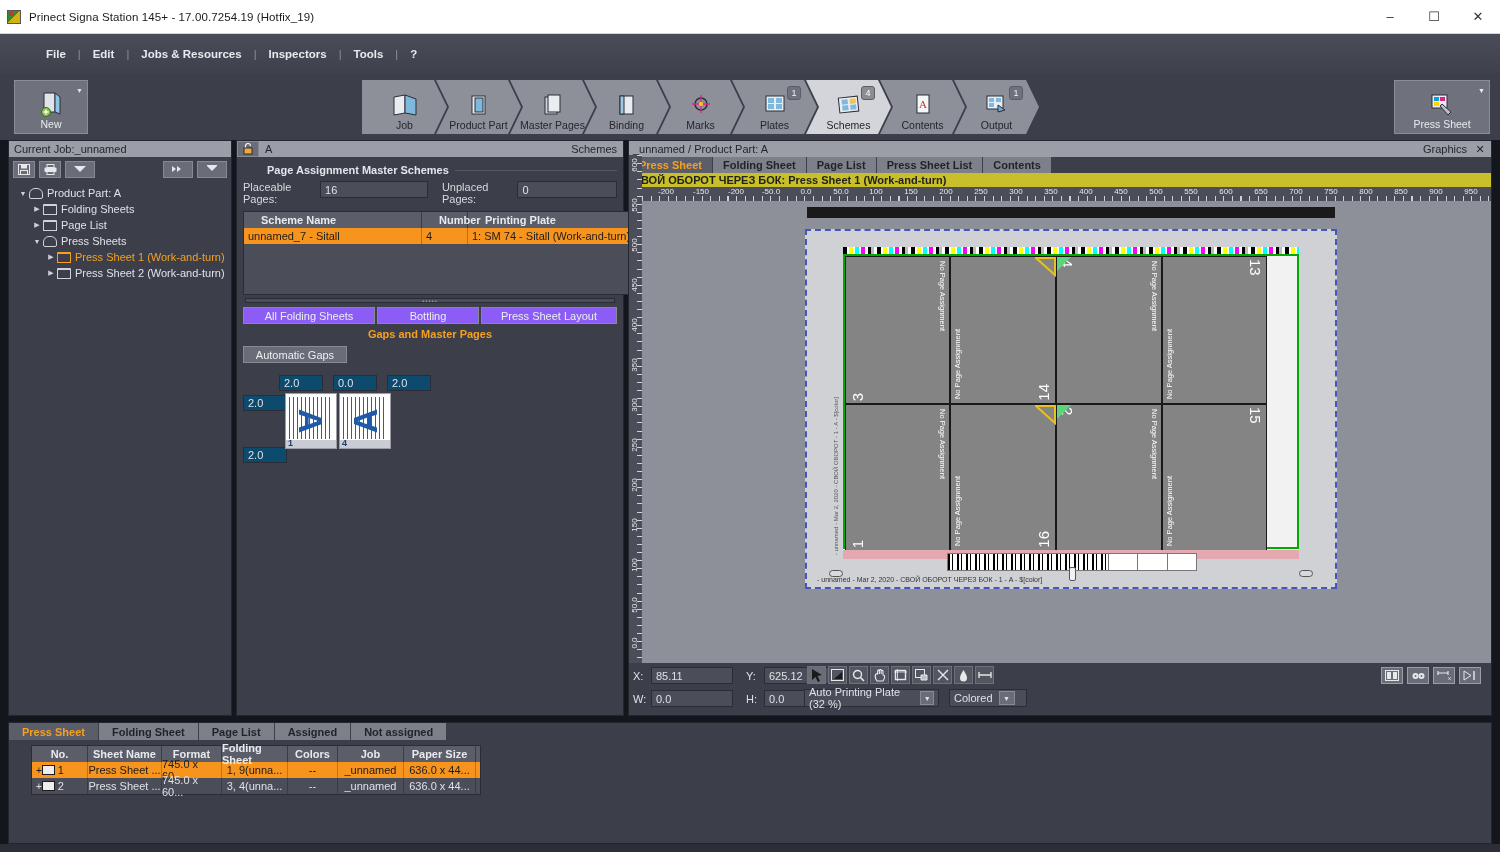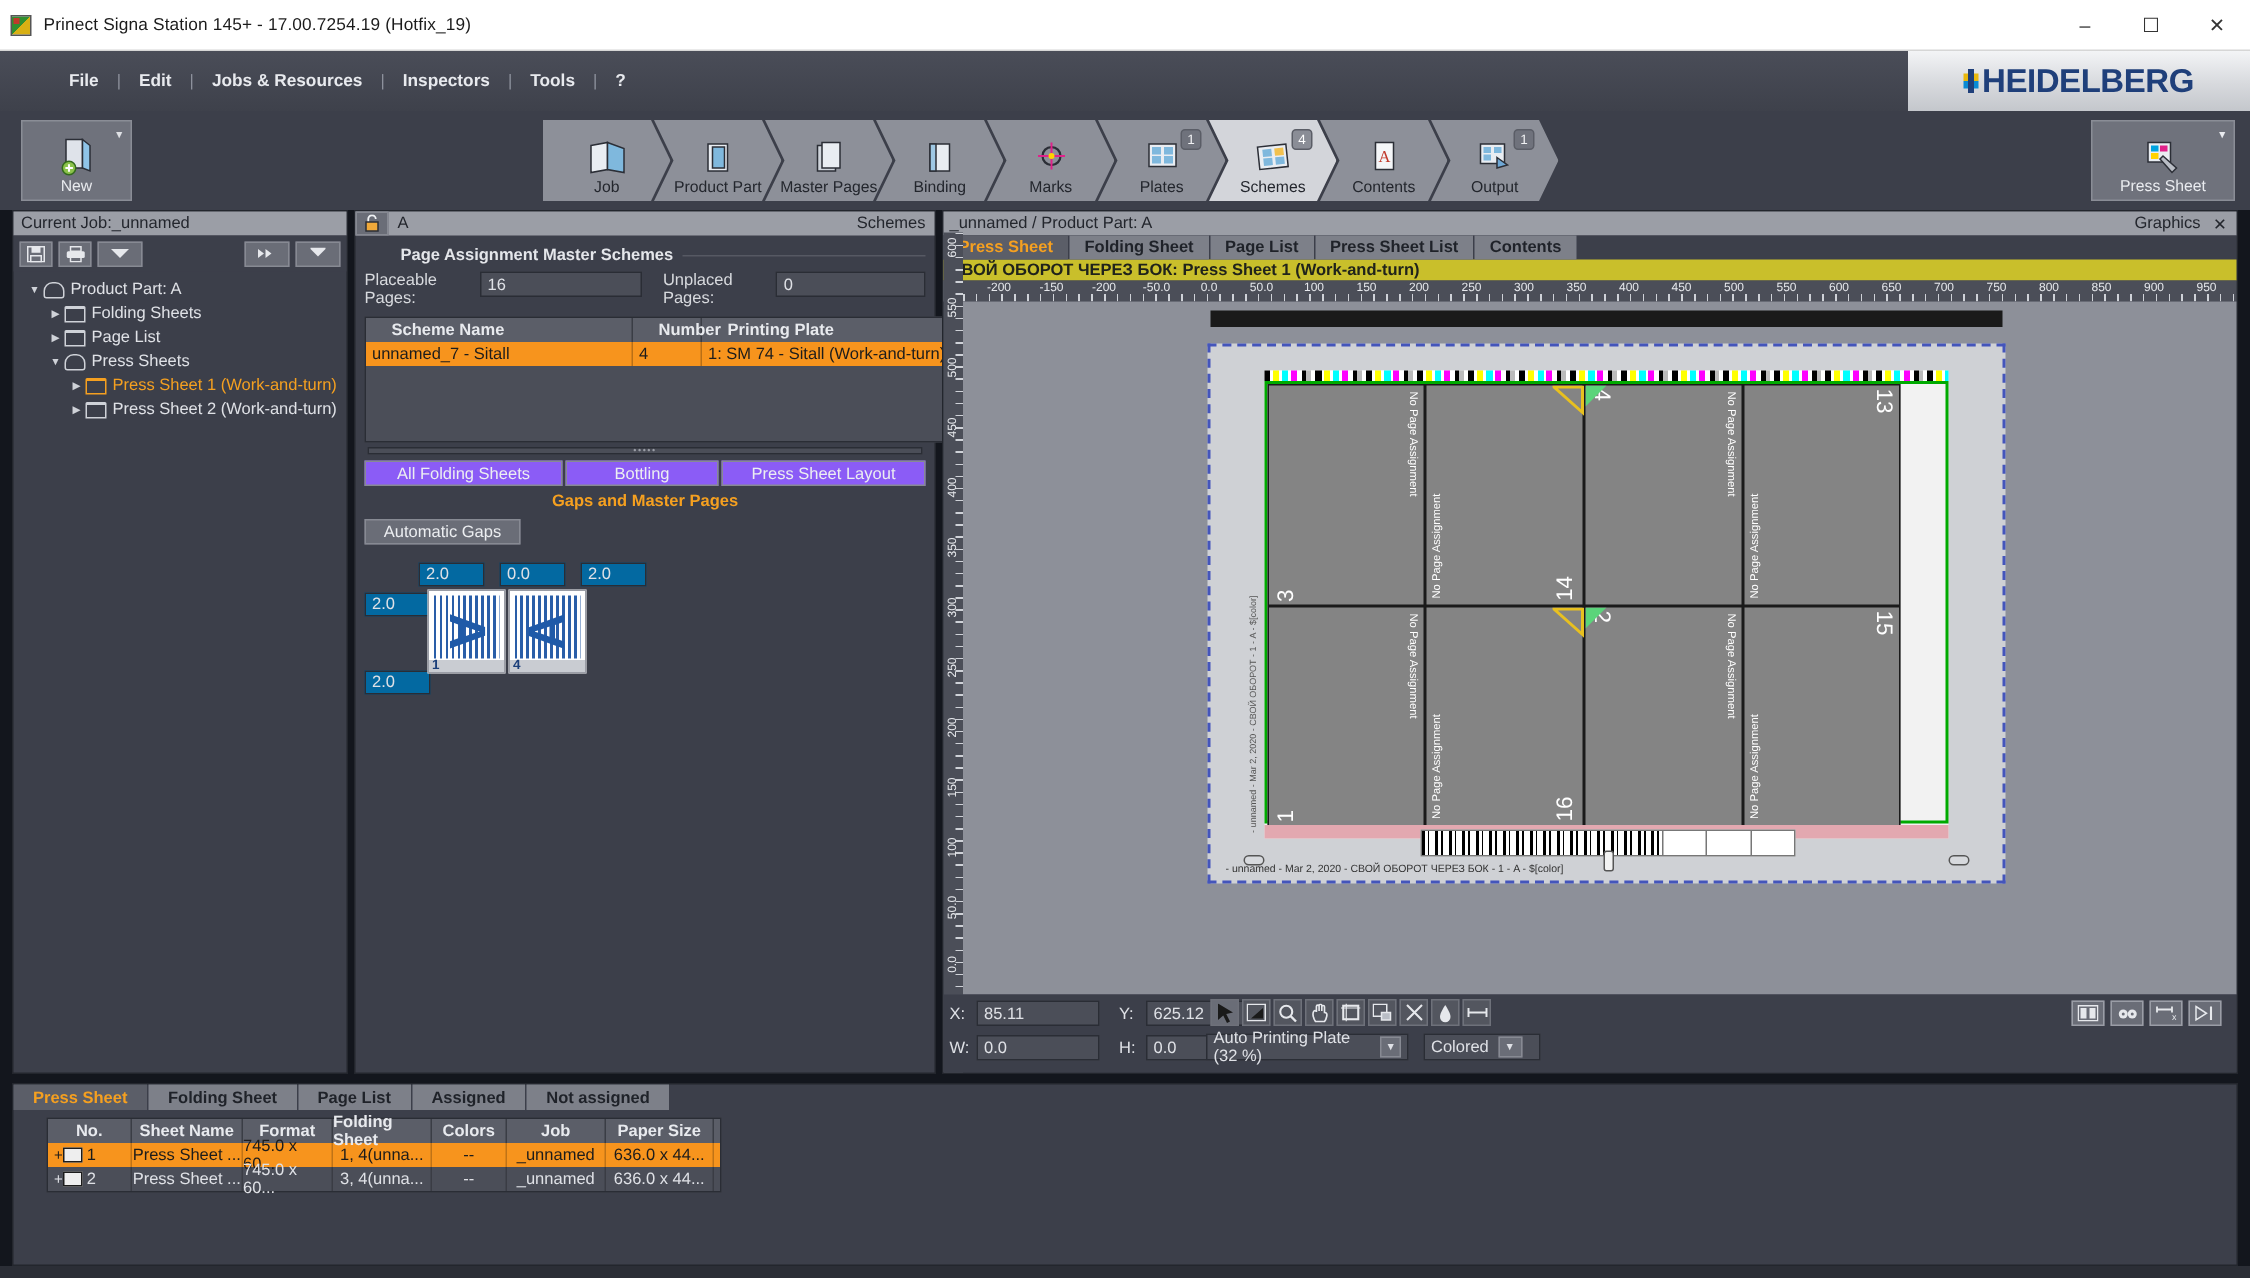--- a/index.html
+++ b/index.html
@@ -147,21 +147,21 @@
      display:flex;align-items:center;justify-content:center;color:#e6e8ec;font-size:10px;}
   .hsplit{ margin:3px 8px 0 8px; height:5px; background:#4b4e58; border:1px solid #2a2d35;
      display:flex;align-items:center;justify-content:center; color:#9a9da6; font-size:6px; letter-spacing:1px;}
   .tabrow{ display:flex; margin:4px 6px 0 6px; gap:2px;}
   .tab{ flex:1; height:17px; background:#8b5cf6; border:1px solid #878a93; color:#eceef1;
      font-size:11px; display:flex; align-items:center; justify-content:center; white-space:nowrap;}
   .subtitle{ text-align:center; color:#f5a020; font-size:11px; margin-top:4px; font-weight:bold;}
   .autogaps{ width:104px; height:17px; margin:6px 0 0 6px; background:#6a6d77; border:1px solid #878a93;
      display:flex;align-items:center;justify-content:center; font-size:11px; color:#eceef1;}
   .gapgrid{ position:relative; margin:14px 0 0 6px; width:340px; height:90px; }
-  .gfld{ position:absolute; background:#0369a1; border:1px solid #2a2d35; height:16px; width:44px;
+  .gfld{ position:absolute; background:#0c4a6e; border:1px solid #2a2d35; height:16px; width:44px;
      color:#dfe1e6; font-size:11px; padding:0 4px; display:flex;align-items:center;}
   .sheetthumbs{ position:absolute; left:42px; top:16px; display:flex; gap:2px;}
   .thumb{ width:52px; height:56px; background:#fff; border:1px solid #9a9da6; position:relative;}
   .thumb .num{ position:absolute; left:2px; bottom:0px; font-size:9px; color:#1b3f7a; font-weight:bold; z-index:3;}
   .thumb .bar{ position:absolute; bottom:0; left:0; right:0; height:8px; background:#c9ccd2;}
   .thumb .glyph{ position:absolute; inset:3px 3px 9px 3px;
      background: repeating-linear-gradient(90deg,#2a5ea8 0 1.5px, #fff 1.5px 4px);}
   .thumb .letter{ position:absolute; inset:0; display:flex; align-items:center; justify-content:center;
      font-size:34px; font-weight:bold; color:#1f5aa8; line-height:1;}
   .thumb.r1 .letter{ transform:rotate(90deg);}
@@ -281,23 +281,20 @@
       <div class="mi">Edit</div>
       <div class="sep">|</div>
       <div class="mi">Jobs &amp; Resources</div>
       <div class="sep">|</div>
       <div class="mi">Inspectors</div>
       <div class="sep">|</div>
       <div class="mi">Tools</div>
       <div class="sep">|</div>
       <div class="mi">?</div>
     </div>
-    <div class="brandbox">
-      <div class="brand">HEIDELBERG</div>
-    </div>
   </div>
 
   <div class="ribbon">
     <div class="newbtn">
       <span class="caret">▼</span>
       <svg width="26" height="28" viewBox="0 0 26 28">
         <path d="M6 3 L17 3 L17 22 L6 22 Z" fill="#dfe3ea" stroke="#2b2e36"></path>
         <path d="M17 3 L22 7 L22 24 L17 22 Z" fill="#8fc4e8" stroke="#2b2e36"></path>
         <circle cx="8" cy="22" r="4.5" fill="#8bc34a" stroke="#33691e"></circle>
         <path d="M8 19.5 v5 M5.6 22 h5" stroke="#fff" stroke-width="1.4"></path>
@@ -836,21 +833,21 @@
         <div class="k6">Paper Size</div>
       </div>
       <div class="tr sel">
         <div class="k0 l">
           <span style="font-size:10px">+</span>
             <span class="minisheet"></span>
           <span>1</span>
         </div>
         <div class="k1">Press Sheet ...</div>
         <div class="k2">745.0 x 60...</div>
-        <div class="k3">1, 4(unna...</div>
+        <div class="k3">1, 9(unna...</div>
         <div class="k4">--</div>
         <div class="k5">_unnamed</div>
         <div class="k6">636.0 x 44...</div>
       </div>
       <div class="tr">
         <div class="k0 l">
           <span style="font-size:10px">+</span>
             <span class="minisheet"></span>
           <span>2</span>
         </div>

